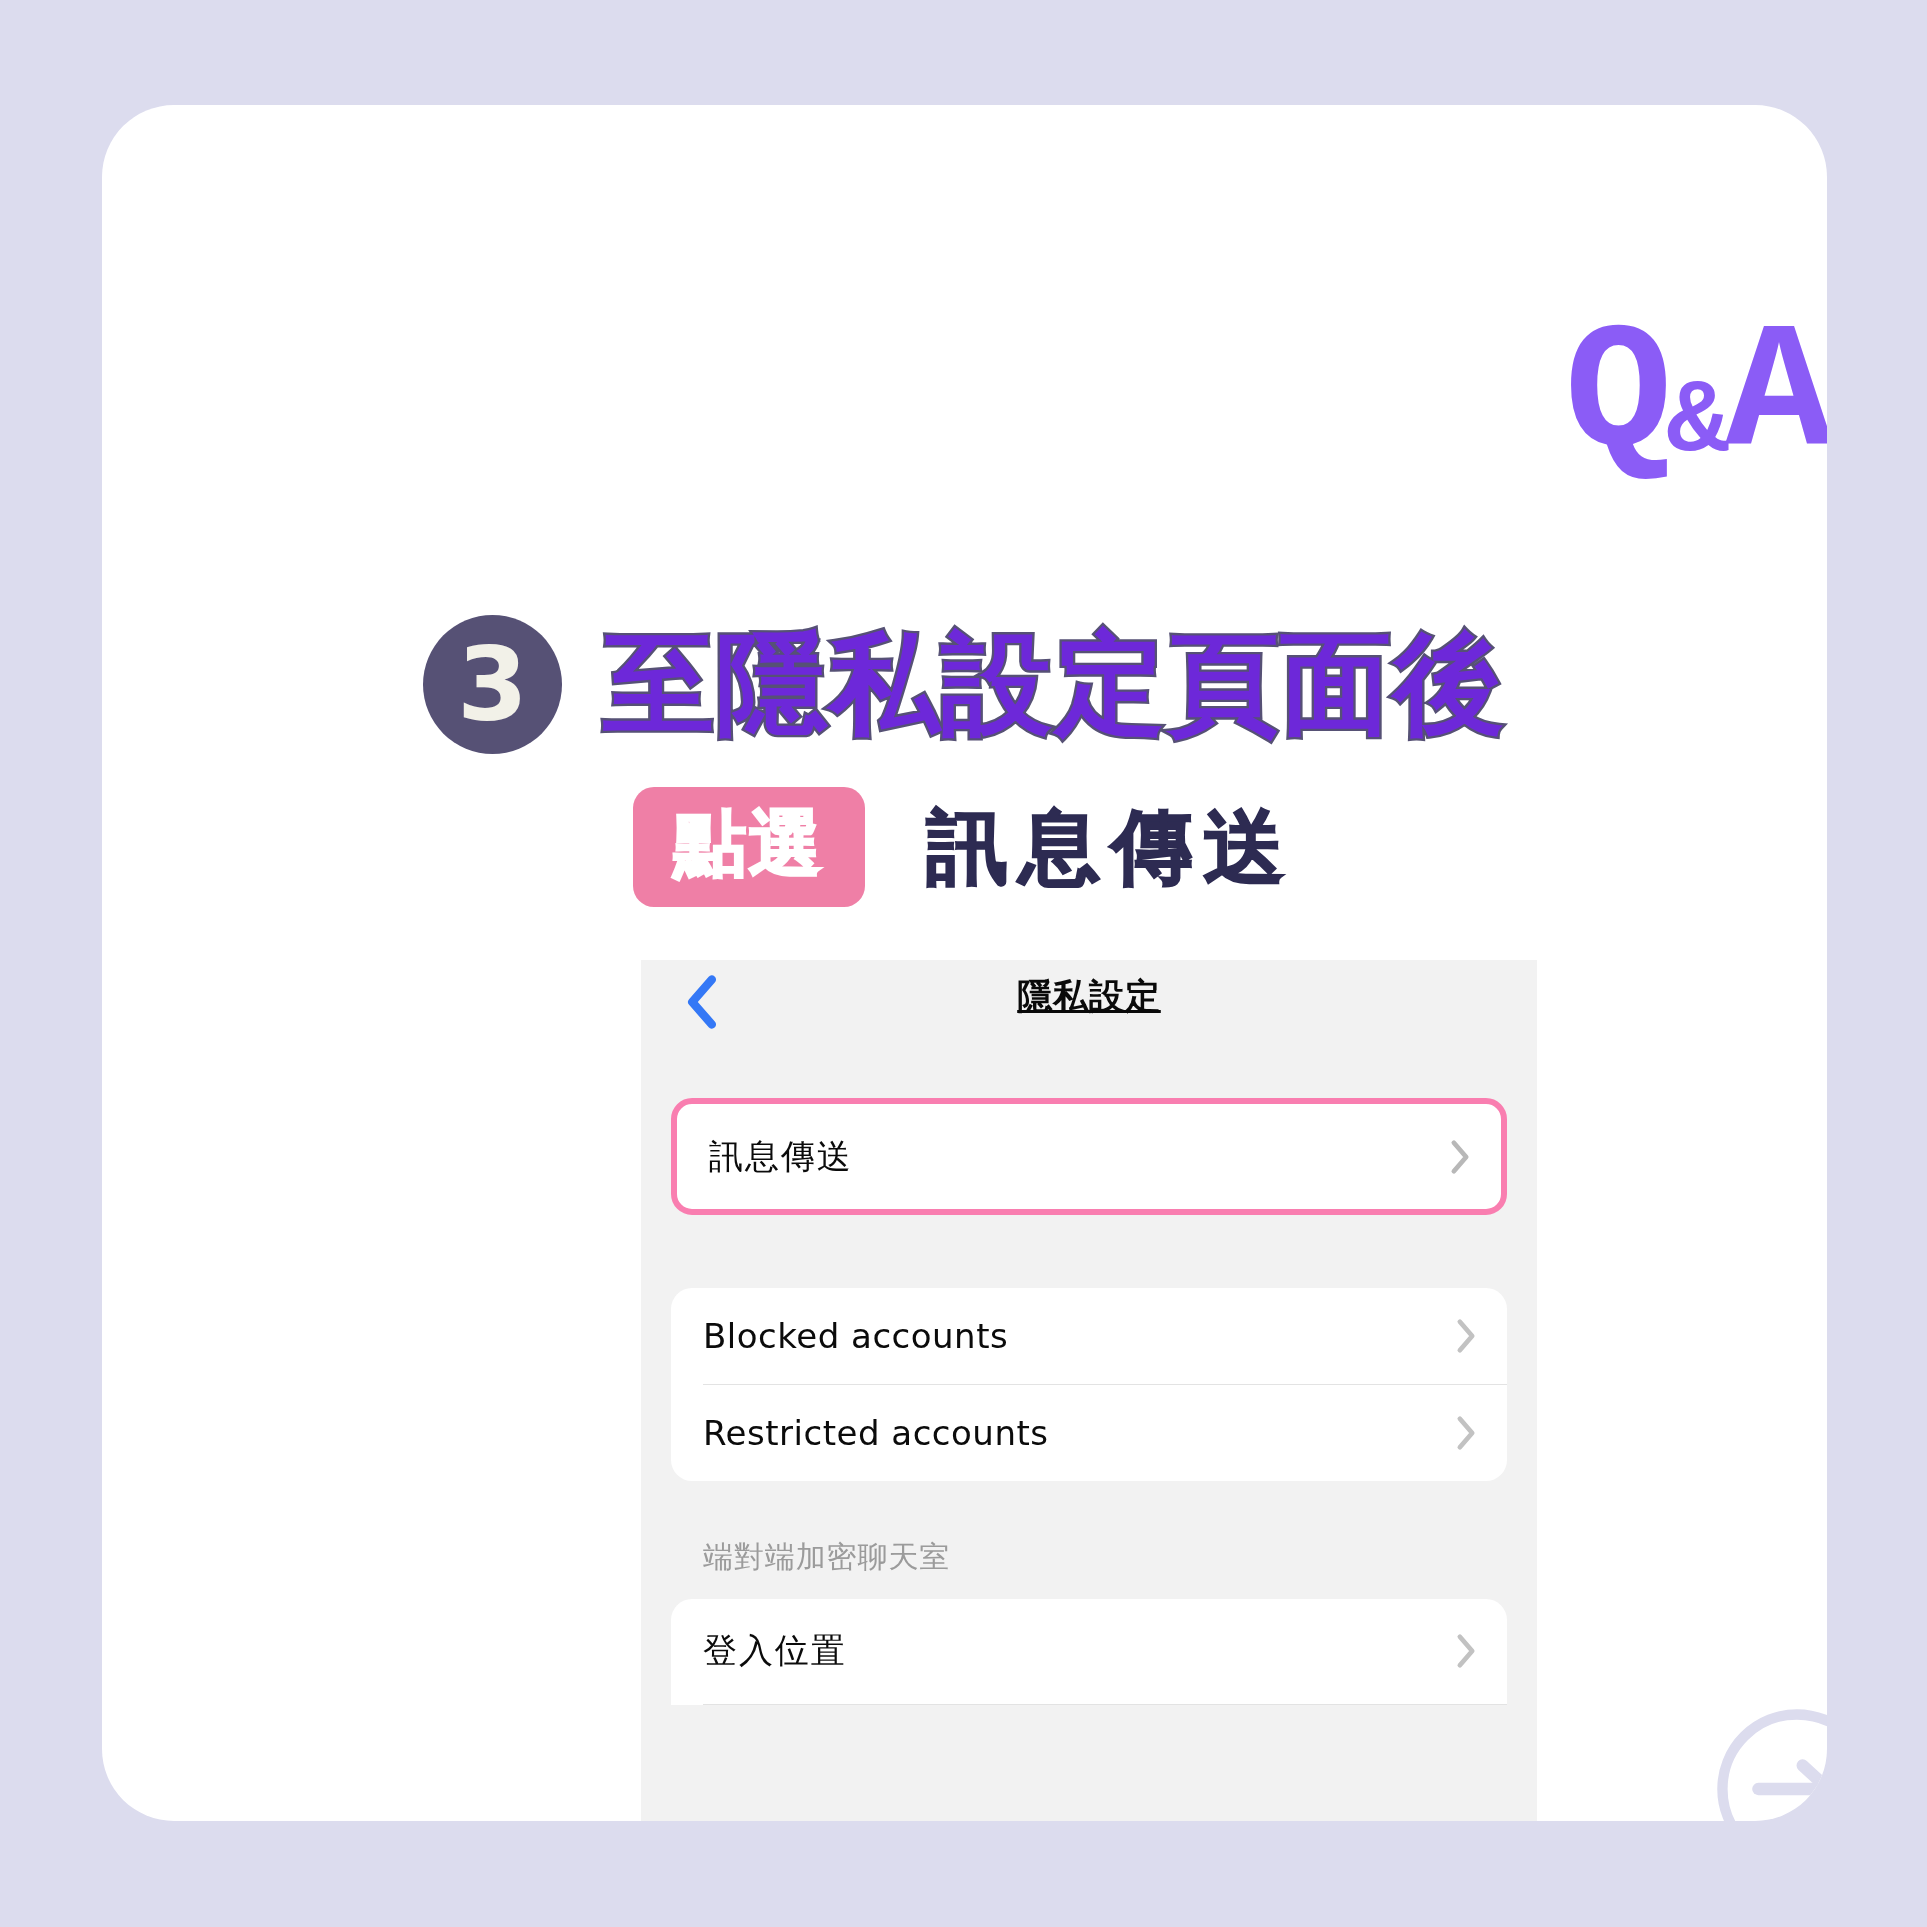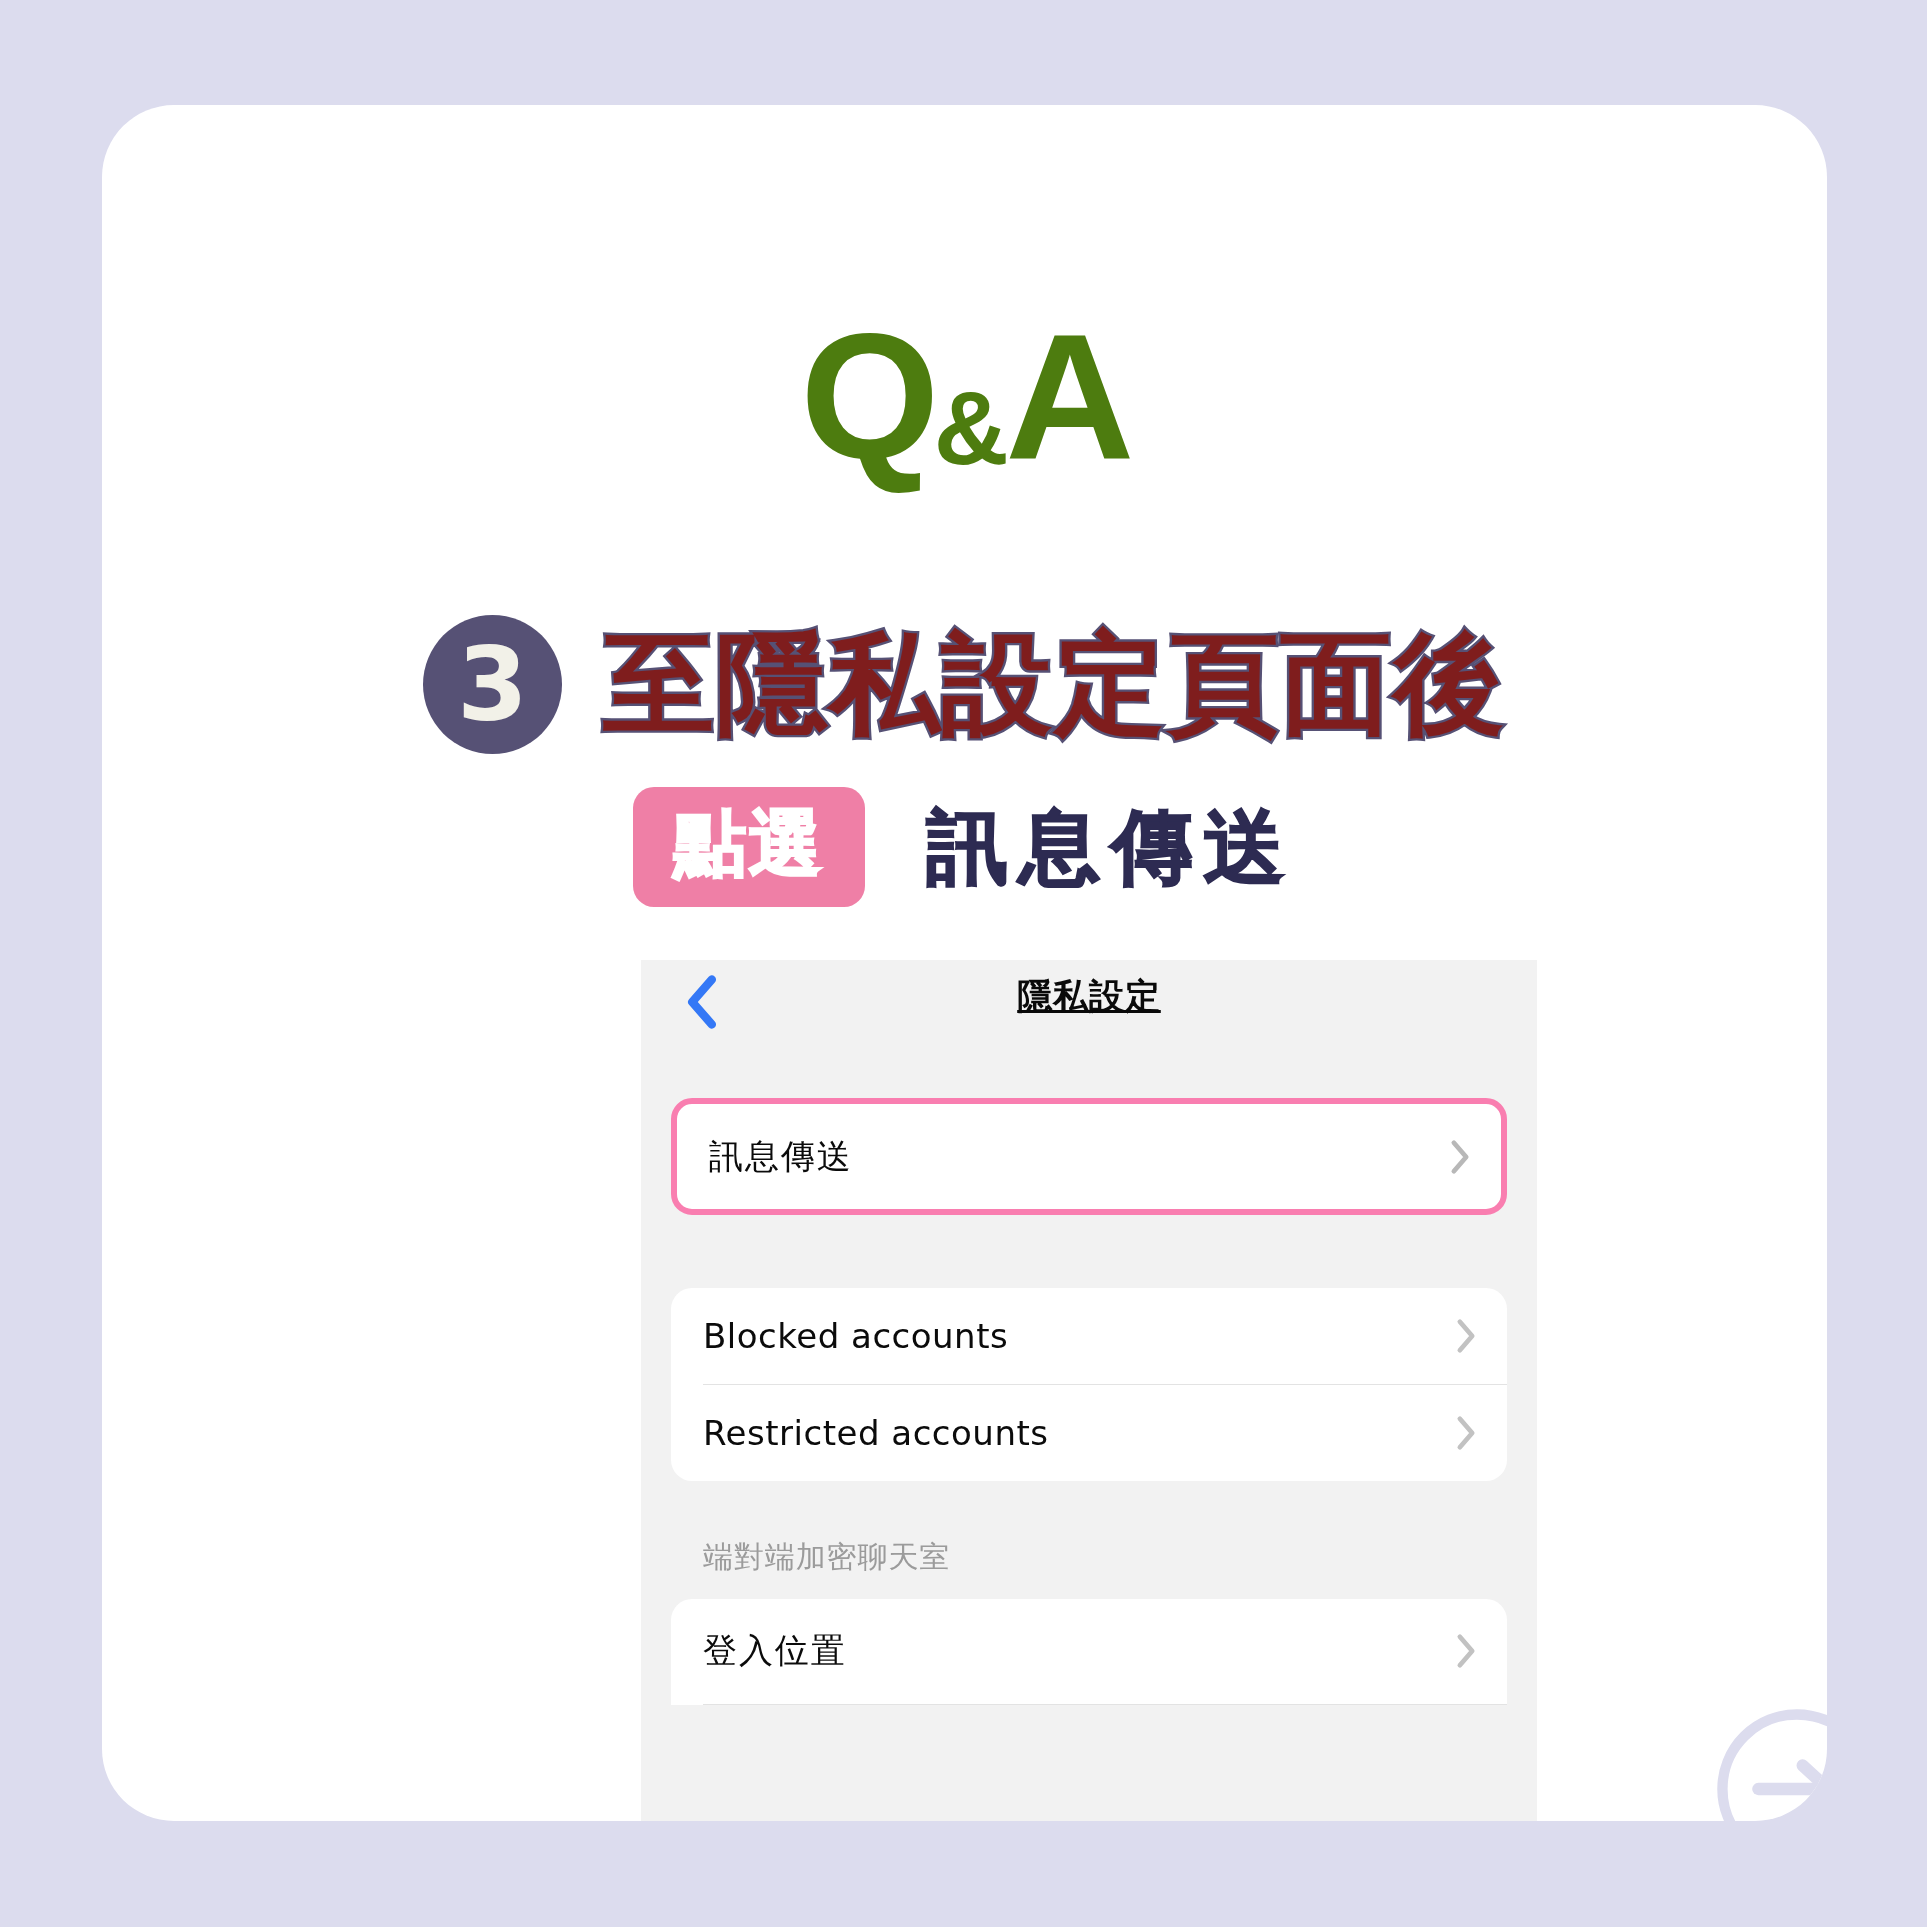--- a/index.html
+++ b/index.html
@@ -33,23 +33,23 @@
     border-radius: 72px;
     overflow: hidden;
   }
 
   
   .watermark {
     position: absolute;
     left: 0;
     top: 202px;
     width: 100%;
-    text-align: center;
-    color: #4d7c0f;
-    font-family: Liberation Sans, sans-serif;
+    text-align: right;
+    color: #8b5cf6;
+    font-family: Liberation Mono, monospace;
     font-weight: 700;
     font-size: 179px;
     line-height: 1;
     letter-spacing: -5.6px;
     user-select: none;
     white-space: nowrap;
   }
   .watermark .amp {
     font-size: 104px;
     vertical-align: -5.6px;
@@ -75,21 +75,21 @@
     background: #565175;
     color: #f2f1e8;
     font-family: "DejaVu Sans", sans-serif;
     font-weight: 700;
     font-size: 102px;
     line-height: 139px;
     text-align: center;
   }
   .heading-text {
     flex: 0 0 auto;
-    color: #7f1d1d;
+    color: #6d28d9;
     font-family: "DejaVu Sans", sans-serif;
     font-weight: 700;
     font-size: 111px;
     line-height: 1.05;
     letter-spacing: 1.9px;
     white-space: nowrap;
     -webkit-text-stroke: 4.7px #565175;
     paint-order: stroke fill;
   }
 

